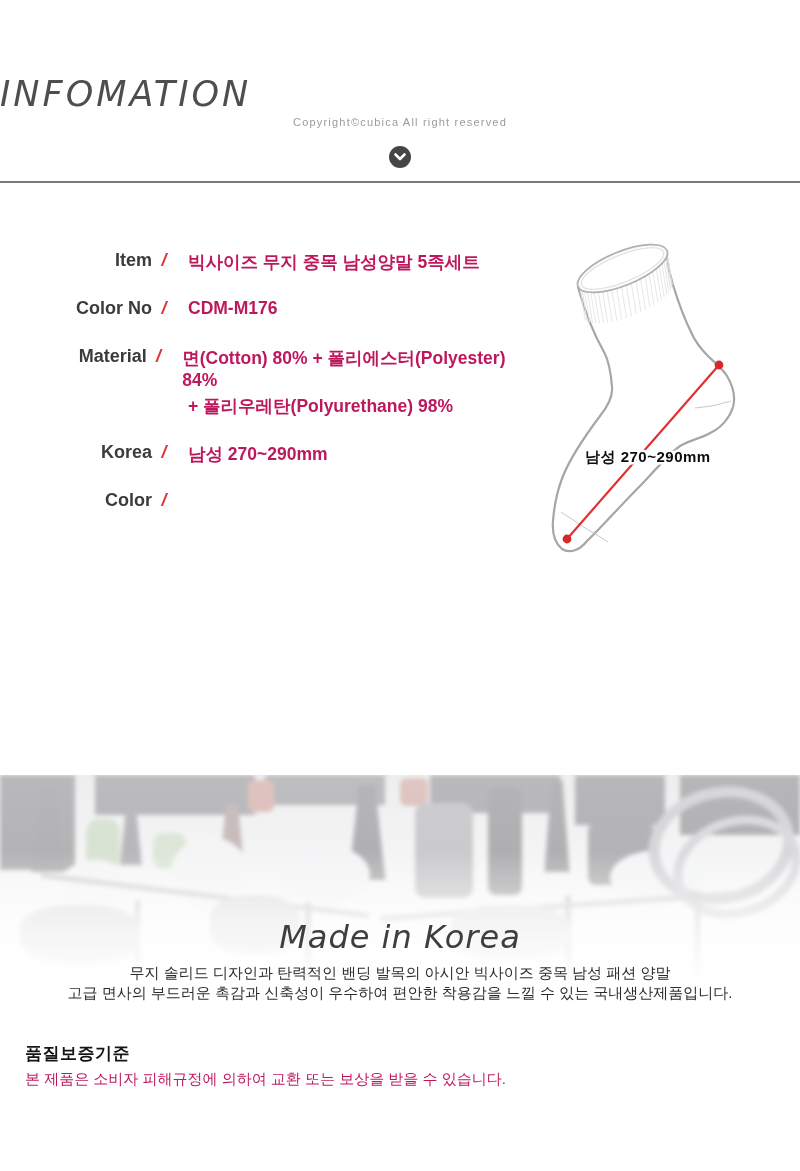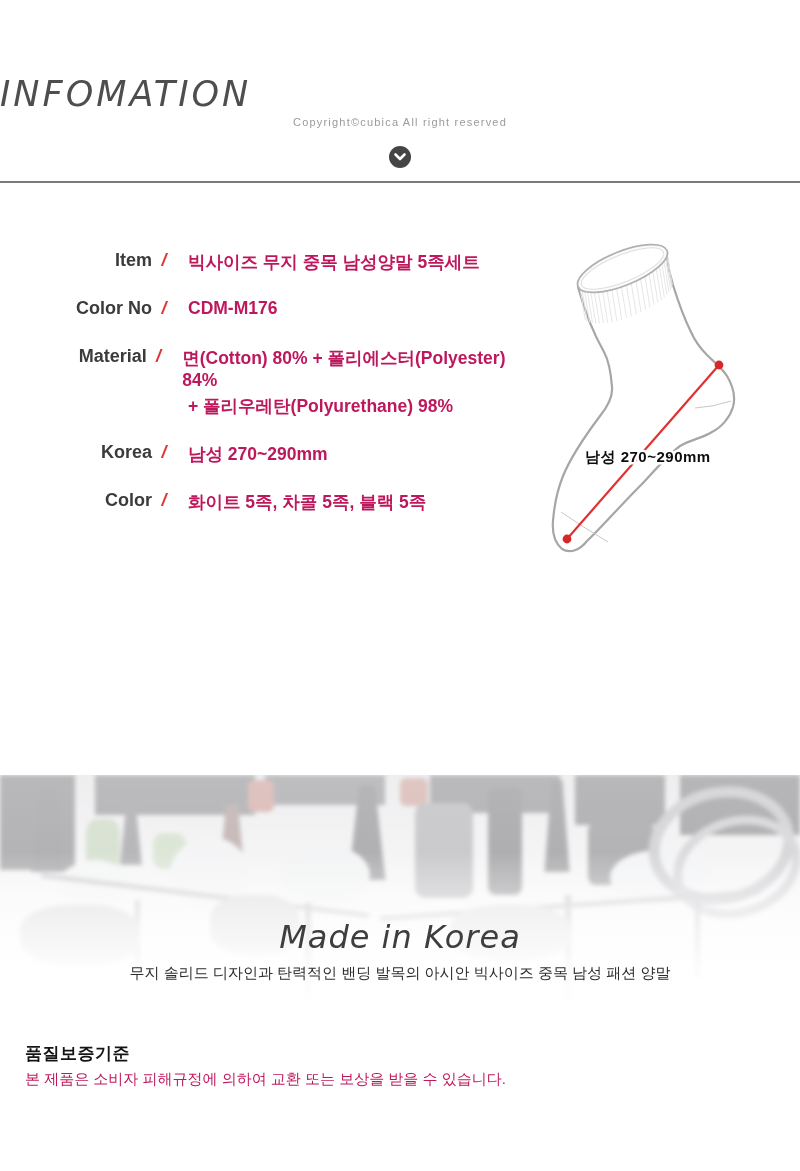--- a/index.html
+++ b/index.html
@@ -99,21 +99,20 @@
       <span class="spec-value">+ 폴리우레탄(Polyurethane) 98%</span>
     </div>
     <div class="spec-row">
       <span class="spec-label">Korea</span>
       <span class="spec-sep">/</span>
       <span class="spec-value">남성 270~290mm</span>
     </div>
     <div class="spec-row">
       <span class="spec-label">Color</span>
       <span class="spec-sep">/</span>
-      <span class="spec-value">화이트 5족, 차콜 5족, 블랙 5족</span>
     </div>
   </div>
 
   <svg class="sock-svg" width="250" height="330" viewBox="530 230 250 330">
     <path d="M 578 287
          C 583 305, 592 331, 604 352
          C 609 361, 611 374, 612 387
          C 613 397, 608 406, 600 416
          C 588 432, 572 454, 563 476
          C 557 491, 554 508, 553 521
@@ -205,20 +204,21 @@
         <div style="left: 695px; top: 118px; width: 5px; height: 85px; background: rgb(144, 144, 154);"></div>
         <div style="left: 135px; top: 125px; width: 5px; height: 80px; background: rgb(141, 141, 147);"></div>
         <div style="left: 210px; top: 120px; width: 90px; height: 60px; background: rgb(185, 185, 191); border-radius: 40%;"></div>
         <div style="left: 450px; top: 130px; width: 120px; height: 55px; background: rgb(191, 191, 197); border-radius: 40%;"></div>
         <div style="left: 20px; top: 130px; width: 120px; height: 60px; background: rgb(181, 181, 187); border-radius: 40%;"></div>
       </div>
     <div class="photo-fade"></div>
     <div class="mik">
       <div class="mik-title">Made in Korea</div>
       <p class="mik-line first">무지 솔리드 디자인과 탄력적인 밴딩 발목의 아시안 빅사이즈 중목 남성 패션 양말</p>
+      <p class="mik-line">고급 면사의 부드러운 촉감과 신축성이 우수하여 편안한 착용감을 느낄 수 있는 국내생산제품입니다.</p>
     </div>
   </div>
 
   <div class="warranty">
     <div class="war-title">품질보증기준</div>
     <div class="war-line">본 제품은 소비자 피해규정에 의하여 교환 또는 보상을 받을 수 있습니다.</div>
   </div>
 
 </div>
 

